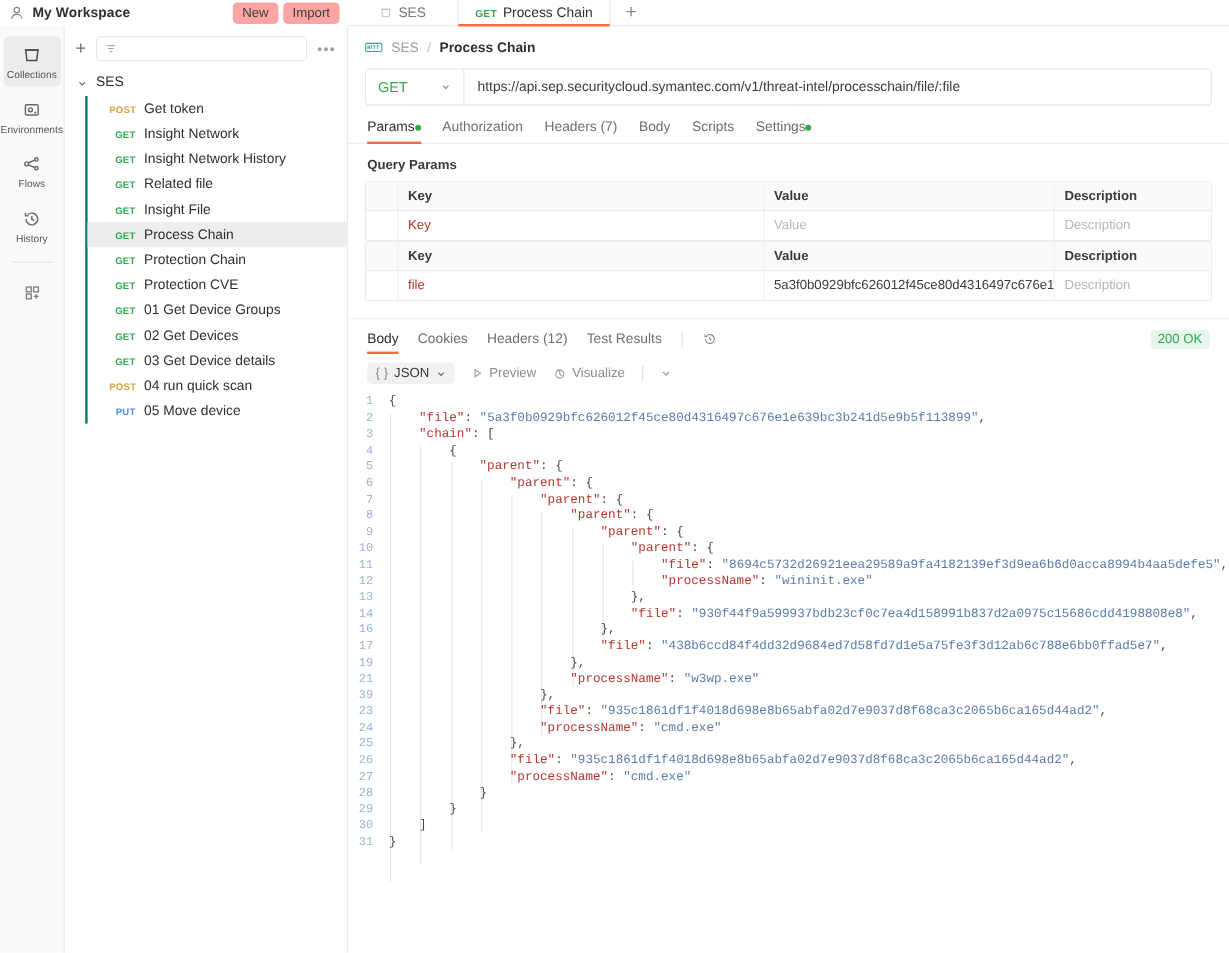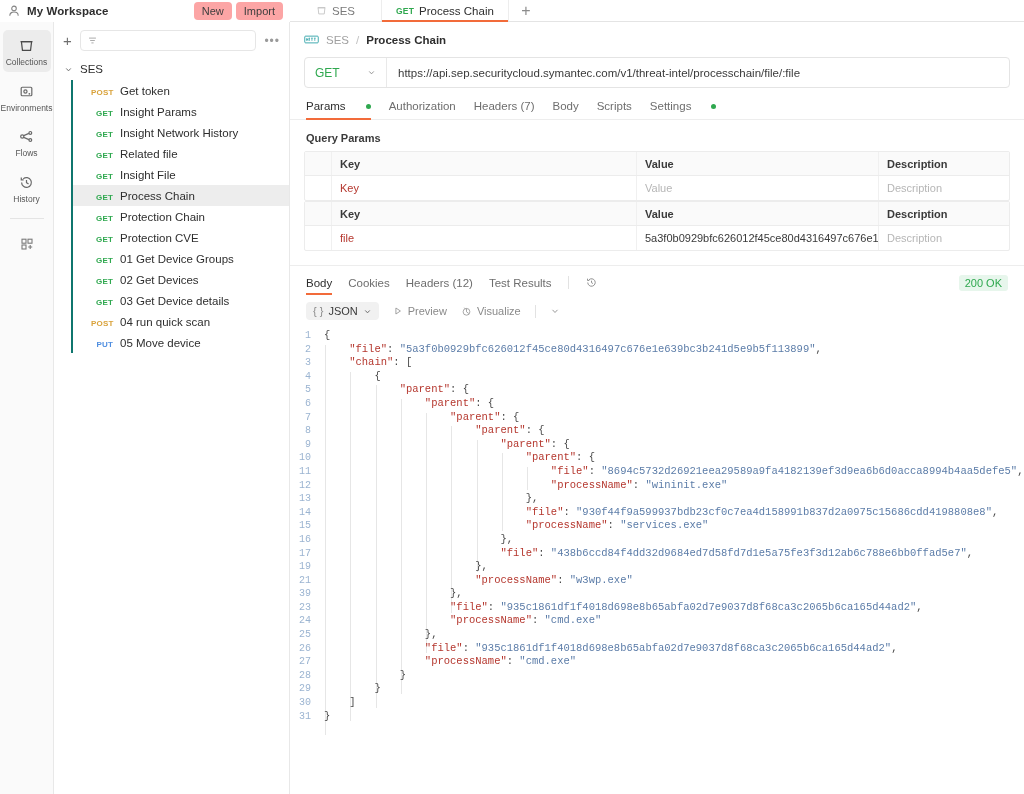--- a/index.html
+++ b/index.html
@@ -112,21 +112,21 @@
   .method .mt { font-size: 12px; color: #2fa84f; font-weight: normal; }
   .method .cv { color: #8a8a8a; width: 9px; height: 9px; }
   .url {
     flex: 1; display: flex; align-items: center; padding: 0 11px;
     font-size: 11.5px; color: #3a3a3a; overflow: hidden; white-space: nowrap;
   }
 
   .req-tabs { display: flex; gap: 18px; padding: 12px 16px 0; border-bottom: 1px solid #ededed; }
   .rq {
     font-size: 11.5px; color: #6e6e6e; padding-bottom: 7px; position: relative; cursor: pointer;
-    display:flex; align-items:center; gap:20px;
+    display:flex; align-items:center; gap:0;
   }
   .rq.active { color: #2e2e2e; }
   .rq.active::after { content:""; position:absolute; left:0; right:0; bottom:-1px; height:2px; background:#f26b3a; }
   .dot { width: 5px; height: 5px; border-radius: 50%; background: #2fa84f; display:inline-block; }
 
   .sec-title { font-size: 11px; font-weight: bold; color: #3a3a3a; padding: 12px 16px 7px; }
 
   .tbl { margin: 0 14px; border: 1px solid #ececec; border-radius: 2px; }
   .tr { display: flex; height: 24px; align-items: center; }
   .tr.head { background: #fafafa; border-bottom: 1px solid #ececec; }
@@ -270,21 +270,21 @@
         <span>SES</span>
       </div>
 
       <div class="req-list" id="req-list">
           <div class="req">
             <span class="meth m-post">POST</span>
             <span class="nm">Get token</span>
           </div>
           <div class="req">
             <span class="meth m-get">GET</span>
-            <span class="nm">Insight Params</span>
+            <span class="nm">Insight Network</span>
           </div>
           <div class="req">
             <span class="meth m-get">GET</span>
             <span class="nm">Insight Network History</span>
           </div>
           <div class="req">
             <span class="meth m-get">GET</span>
             <span class="nm">Related file</span>
           </div>
           <div class="req">
@@ -508,24 +508,20 @@
               </div>
               <div class="jline">
                 <div class="gutter">13</div>
                 <div class="code">                                <span class="p">},</span></div>
               </div>
               <div class="jline">
                 <div class="gutter">14</div>
                 <div class="code">                                <span class="k">"file"</span><span class="p">: </span><span class="s">"930f44f9a599937bdb23cf0c7ea4d158991b837d2a0975c15686cdd4198808e8"</span><span class="p">,</span></div>
               </div>
               <div class="jline">
-                <div class="gutter">15</div>
-                <div class="code">                                <span class="k">"processName"</span><span class="p">: </span><span class="s">"services.exe"</span></div>
-              </div>
-              <div class="jline">
                 <div class="gutter">16</div>
                 <div class="code">                            <span class="p">},</span></div>
               </div>
               <div class="jline">
                 <div class="gutter">17</div>
                 <div class="code">                            <span class="k">"file"</span><span class="p">: </span><span class="s">"438b6ccd84f4dd32d9684ed7d58fd7d1e5a75fe3f3d12ab6c788e6bb0ffad5e7"</span><span class="p">,</span></div>
               </div>
               <div class="jline">
                 <div class="gutter">19</div>
                 <div class="code">                        <span class="p">},</span></div>

